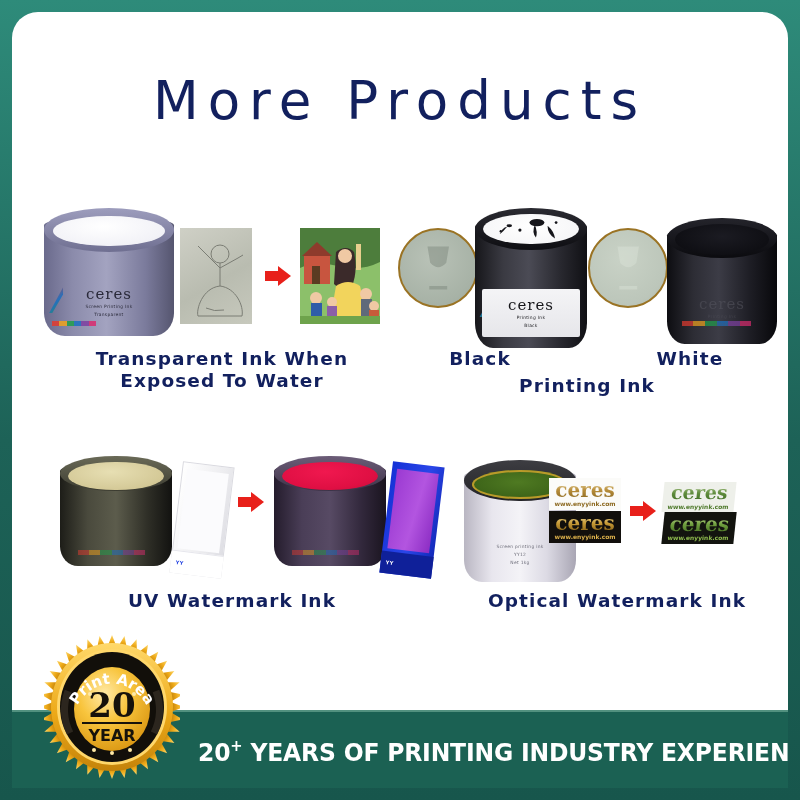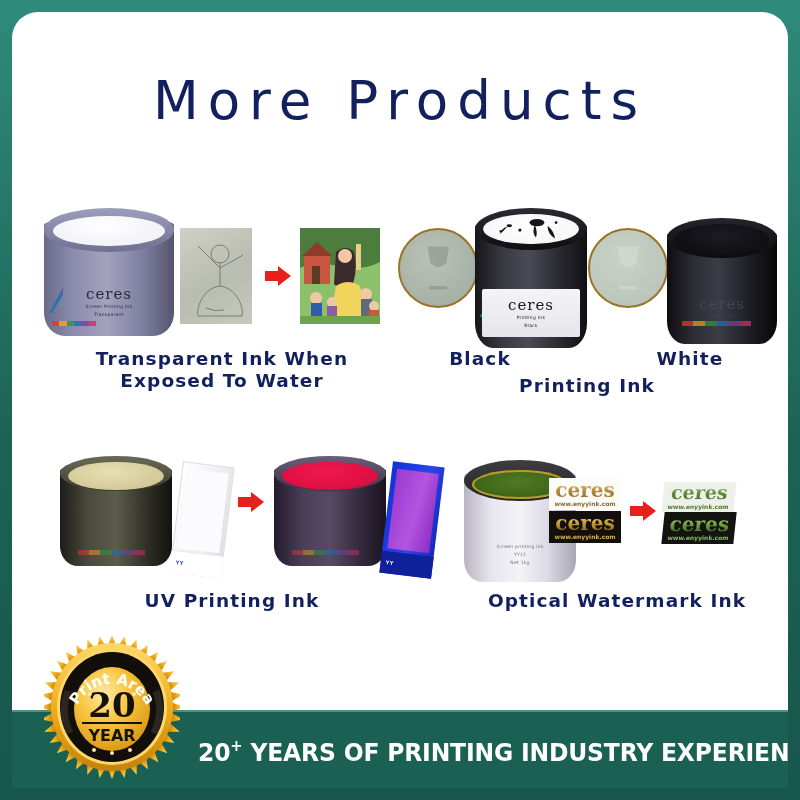--- a/index.html
+++ b/index.html
@@ -243,21 +243,21 @@
     </div>
 
     <div class="box" style="left:374px;top:452px;width:52px;height:112px;transform:rotate(7deg);">
       <div class="face" style="background:linear-gradient(100deg,#1431d6,#2a46e8 55%,#1026b4);"></div>
       <div class="band" style="background:linear-gradient(100deg,#9b3ad2,#b355e0 55%,#8c2dc4);"></div>
       <div class="foot" style="background:#0f2099;">
         <div class="mk" style="color:#ffffff;">YY</div>
       </div>
     </div>
 
-    <div class="cap" style="left:70px;top:578px;width:300px;">UV Printing Ink</div>
+    <div class="cap" style="left:70px;top:578px;width:300px;">UV Watermark Ink</div>
   </div>
 
   <div>
 
     <div class="tub" style="left:452px;top:448px;width:112px;height:122px;">
       <div class="body" style="background:linear-gradient(90deg,#b9b6c2,#e8e6ee 25%,#f4f3f7 50%,#dcdae4 74%,#a9a6b4);"></div>
       <div class="rim" style="background:linear-gradient(180deg,#3d3d42,#232327);height:34%;"></div>
       <div class="ink" style="background:radial-gradient(ellipse at 48% 42%,#4f7a22,#3c6318 68%,#2c4a12);top:8%;height:24%;
                   box-shadow:0 0 0 2px #b99a2a inset;"></div>
       <div class="label" style="color:#6c6c78;bottom:6%;height:34%;">

